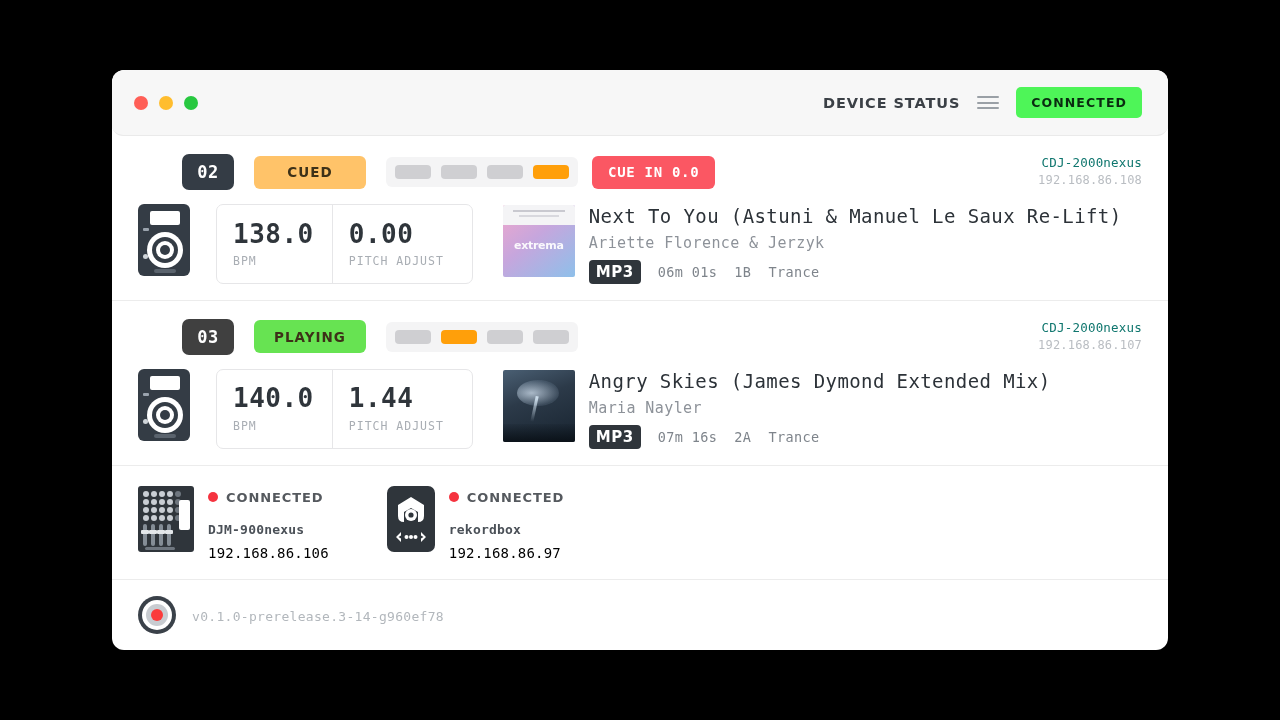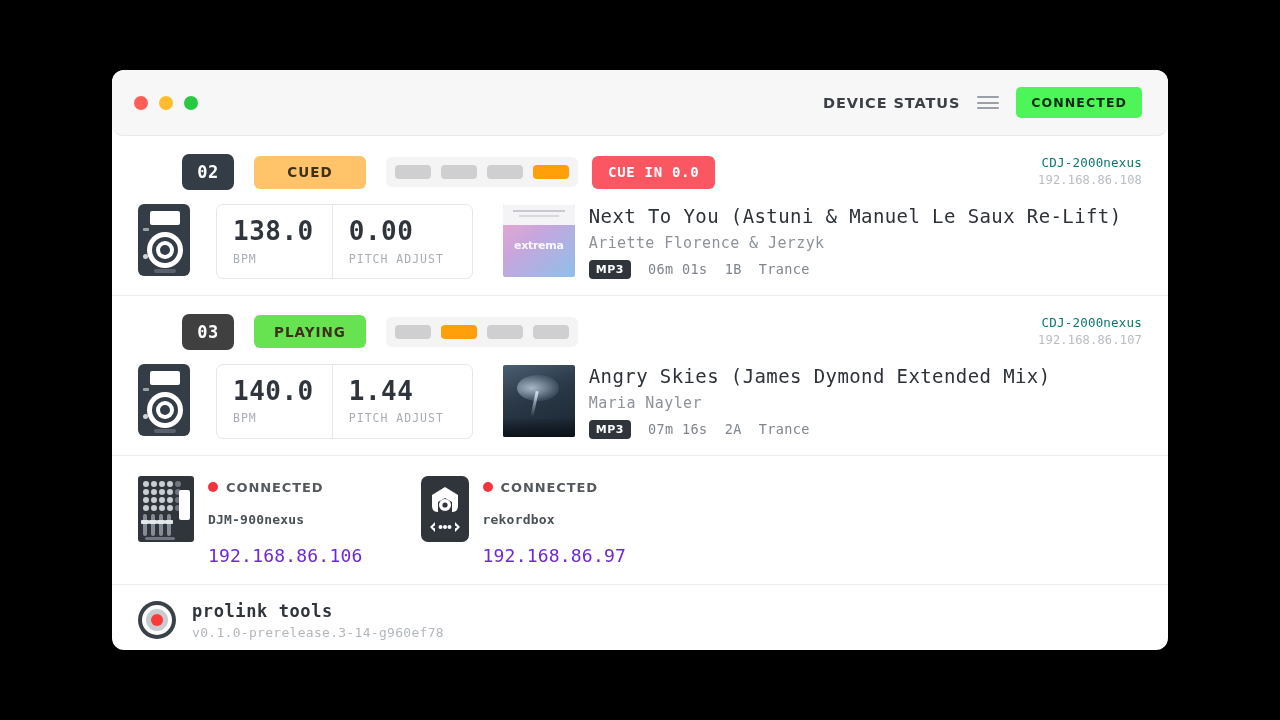--- a/index.html
+++ b/index.html
@@ -171,40 +171,40 @@
     font-size: 19px; color: #2c3238; letter-spacing: .4px; line-height: 1.25;
     font-family: "DejaVu Sans Mono", monospace;
   }
   .track-artist {
     font-size: 15px; color: #8d9299; letter-spacing: .4px; margin-top: 5px;
     font-family: "DejaVu Sans Mono", monospace;
   }
   .track-meta { display: flex; align-items: center; gap: 17px; margin-top: 8px; }
   .fmt-badge {
     background: #2f353b; color: #fff; border-radius: 4px;
-    font-size: 11px; font-weight: 700; letter-spacing: .5px;
+    font-size: 15px; font-weight: 700; letter-spacing: .5px;
     padding: 3px 7px; font-family: "DejaVu Sans", sans-serif;
   }
   .meta-item { font-size: 13.5px; color: #7e848b; letter-spacing: .4px; }
 
   
   .peripherals {
     display: flex; gap: 58px; padding: 20px 26px 18px 26px;
     border-bottom: 1px solid #ececec;
   }
   .periph { display: flex; gap: 14px; align-items: flex-start; }
   .periph-text { padding-top: 4px; }
   .periph-status { display: flex; align-items: center; gap: 8px; }
   .status-dot { width: 10px; height: 10px; border-radius: 50%; background: #f5333f; }
   .status-text {
     font-family: "DejaVu Sans", sans-serif; font-weight: 700;
     font-size: 13px; letter-spacing: .9px; color: #55595e;
   }
   .periph-name { font-size: 13px; color: #4b5158; font-weight: 700; margin-top: 17px; letter-spacing: .2px;}
-  .periph-ip { font-size: 18px; color: #6d28d9; margin-top: 18px; letter-spacing: .2px;}
+  .periph-ip { font-size: 14px; color: #000000; margin-top: 8px; letter-spacing: .2px;}
 
   
   .mixer-icon {
     width: 56px; height: 66px; flex: 0 0 56px; border-radius: 3px;
     background: #2f353b; position: relative; overflow: hidden; padding: 4px;
   }
   .mixer-icon .strip-grid { position:absolute; left:5px; top:5px; display:grid; grid-template-columns: repeat(5, 6px); gap:2px;}
   .mixer-icon .knob { width:6px; height:6px; border-radius:50%; background:#c9ced4;}
   .mixer-icon .knob.d { background:#6e767f;}
   .mixer-icon .faders { position:absolute; left:5px; bottom:6px; display:flex; gap:4px;}
@@ -446,20 +446,19 @@
 
       <div class="footer">
         <span class="logo">
           <span class="r2">
               <span class="r3">
                 <span class="r4"></span>
               </span>
             </span>
         </span>
         <span>
-          <span class="app-name" style="display:block">prolink tools</span>
           <span class="app-version" style="display:block">v0.1.0-prerelease.3-14-g960ef78</span>
         </span>
       </div>
 
     </div>
   </div>
 </div>
 
 </body></html>

